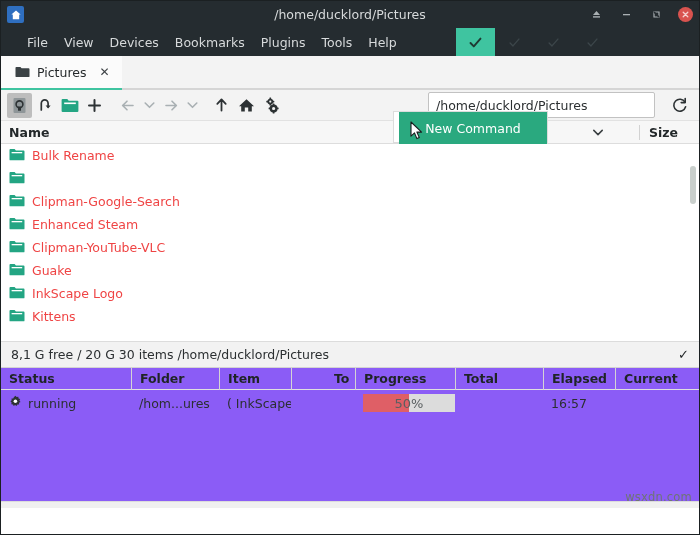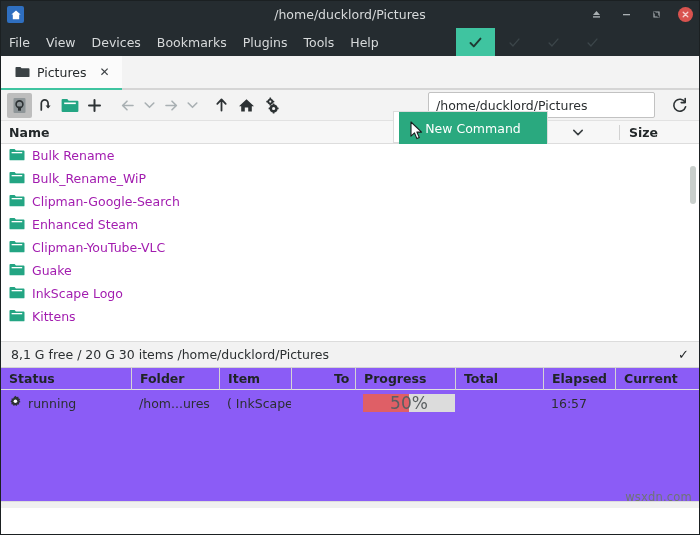--- a/index.html
+++ b/index.html
@@ -74,21 +74,21 @@
     font-size: 10px;
     font-weight: bold;
   }
 
   
   .menubar {
     height: 28px;
     background: #252c30;
     display: flex;
     align-items: stretch;
-    padding-left: 0;
+    padding-left: 18px;
     position: relative;
   }
   .menu-item {
     display: flex;
     align-items: center;
     padding: 0 8px;
     color: #d7dadb;
     font-size: 12.5px;
     cursor: pointer;
     white-space: nowrap;
@@ -245,21 +245,21 @@
     color: #23282a;
     position: relative;
   }
   .col-name { padding-left: 8px; flex: 1; }
   .col-sort {
     width: 22px;
     display: flex; align-items: center; justify-content: center;
     cursor: pointer;
   }
   .col-size {
-    width: 80px;
+    width: 60px;
     border-left: 1px solid #d2d2d2;
     padding-left: 9px;
     cursor: pointer;
     margin-left: 30px;
   }
 
   
   .filelist {
     height: 197px;
     background: #ffffff;
@@ -269,21 +269,21 @@
   .row {
     height: 23px;
     display: flex;
     align-items: center;
     padding-left: 8px;
     gap: 7px;
     cursor: pointer;
   }
   .row-label {
     font-size: 12.5px;
-    color: #a21caf;
+    color: #ef4444;
     white-space: nowrap;
   }
   .folder-ico { flex: 0 0 auto; display: block; }
 
   .vscroll {
     position: absolute;
     right: 3px;
     top: 22px;
     width: 6px;
     height: 38px;
@@ -366,21 +366,21 @@
     position: absolute;
     left: 0; top: 0; bottom: 0;
     background: #df5f66;
   }
   .progtext {
     position: absolute;
     left: 0; right: 0; top: 0; bottom: 0;
     display: flex;
     align-items: center;
     justify-content: center;
-    font-size: 17px;
+    font-size: 13px;
     color: #5a5f61;
   }
 
   
   .bottom-pad {
     flex: 1;
     background: #ffffff;
     position: relative;
   }
   .watermark {
@@ -599,21 +599,20 @@
       <span class="row-label">Bulk Rename</span>
     </div>
 
     <div class="row">
       <span class="folder-ico">
         <svg width="16" height="13" viewBox="0 0 16 13">
             <path d="M0.5 2 A0.9 0.9 0 0 1 1.4 1.1 L5.6 1.1 L6.9 2.5 L14.6 2.5 A0.9 0.9 0 0 1 15.5 3.4 L15.5 11.4 A0.9 0.9 0 0 1 14.6 12.3 L1.4 12.3 A0.9 0.9 0 0 1 0.5 11.4 Z" fill="#23a583"></path>
             <rect x="2.6" y="4" width="10.6" height="1.3" fill="#ffffff"></rect>
           </svg>
       </span>
-      <span class="row-label">Bulk_Rename_WiP</span>
     </div>
 
     <div class="row">
       <span class="folder-ico">
         <svg width="16" height="13" viewBox="0 0 16 13">
             <path d="M0.5 2 A0.9 0.9 0 0 1 1.4 1.1 L5.6 1.1 L6.9 2.5 L14.6 2.5 A0.9 0.9 0 0 1 15.5 3.4 L15.5 11.4 A0.9 0.9 0 0 1 14.6 12.3 L1.4 12.3 A0.9 0.9 0 0 1 0.5 11.4 Z" fill="#23a583"></path>
             <rect x="2.6" y="4" width="10.6" height="1.3" fill="#ffffff"></rect>
           </svg>
       </span>
       <span class="row-label">Clipman-Google-Search</span>

